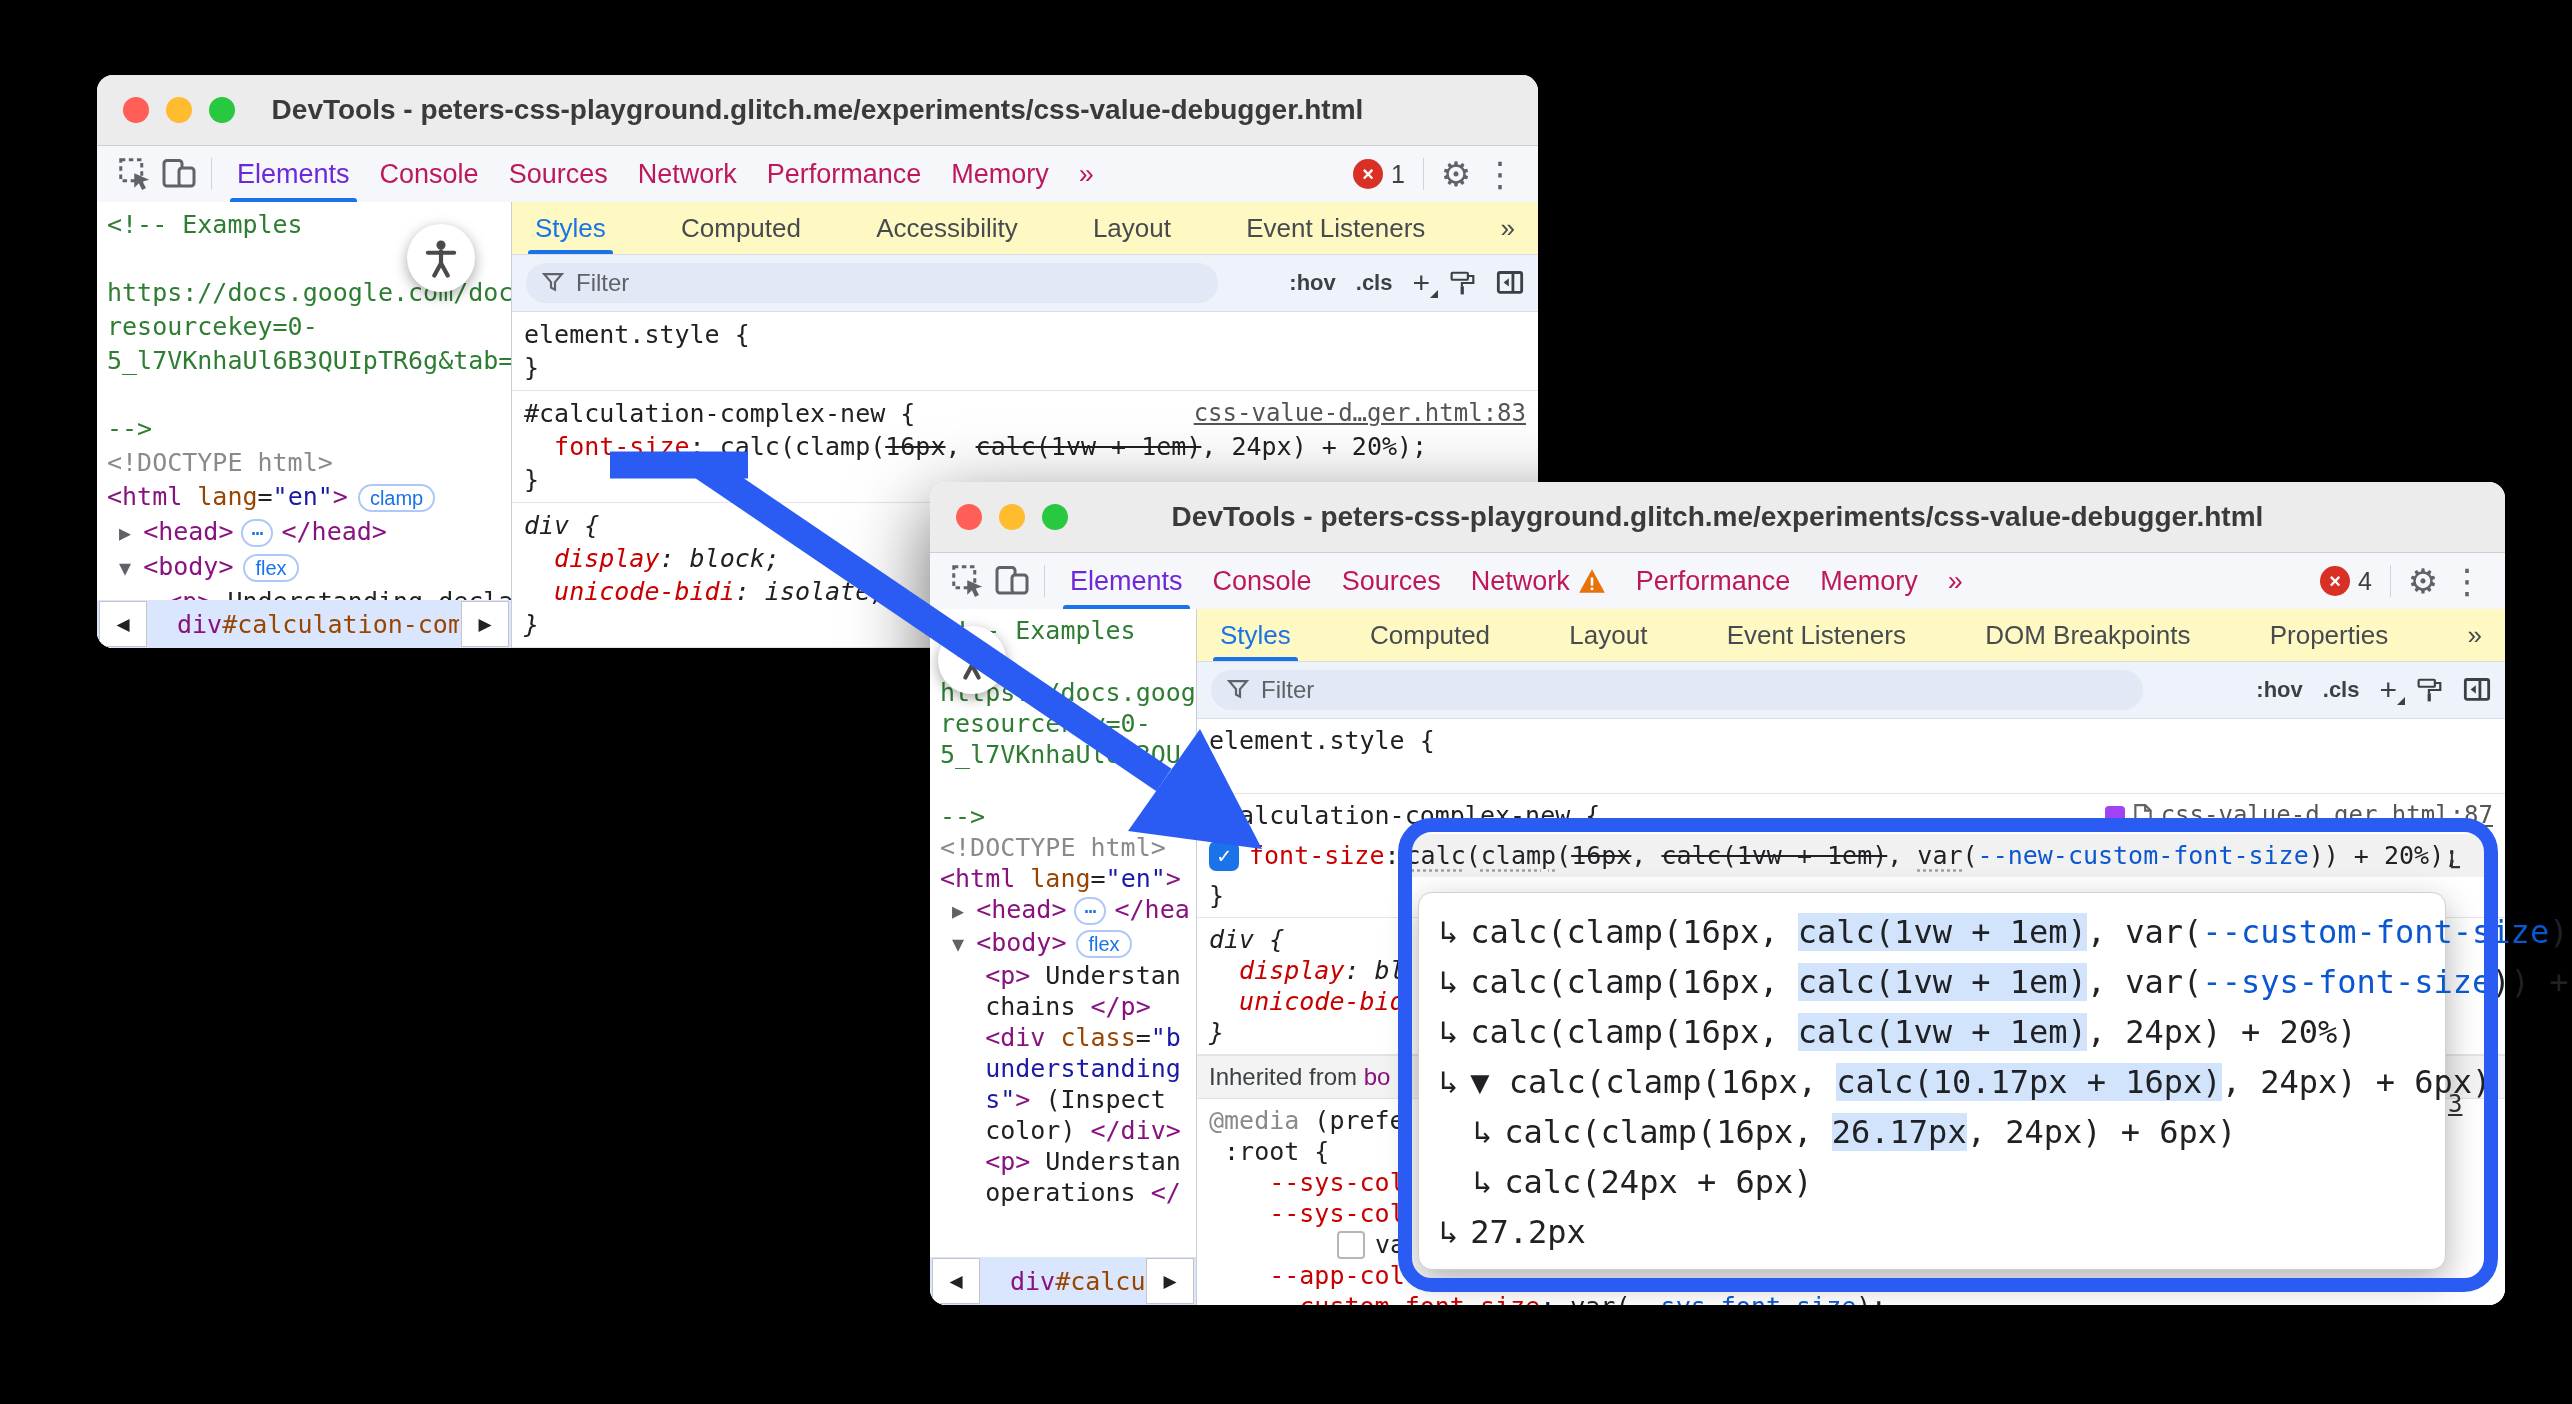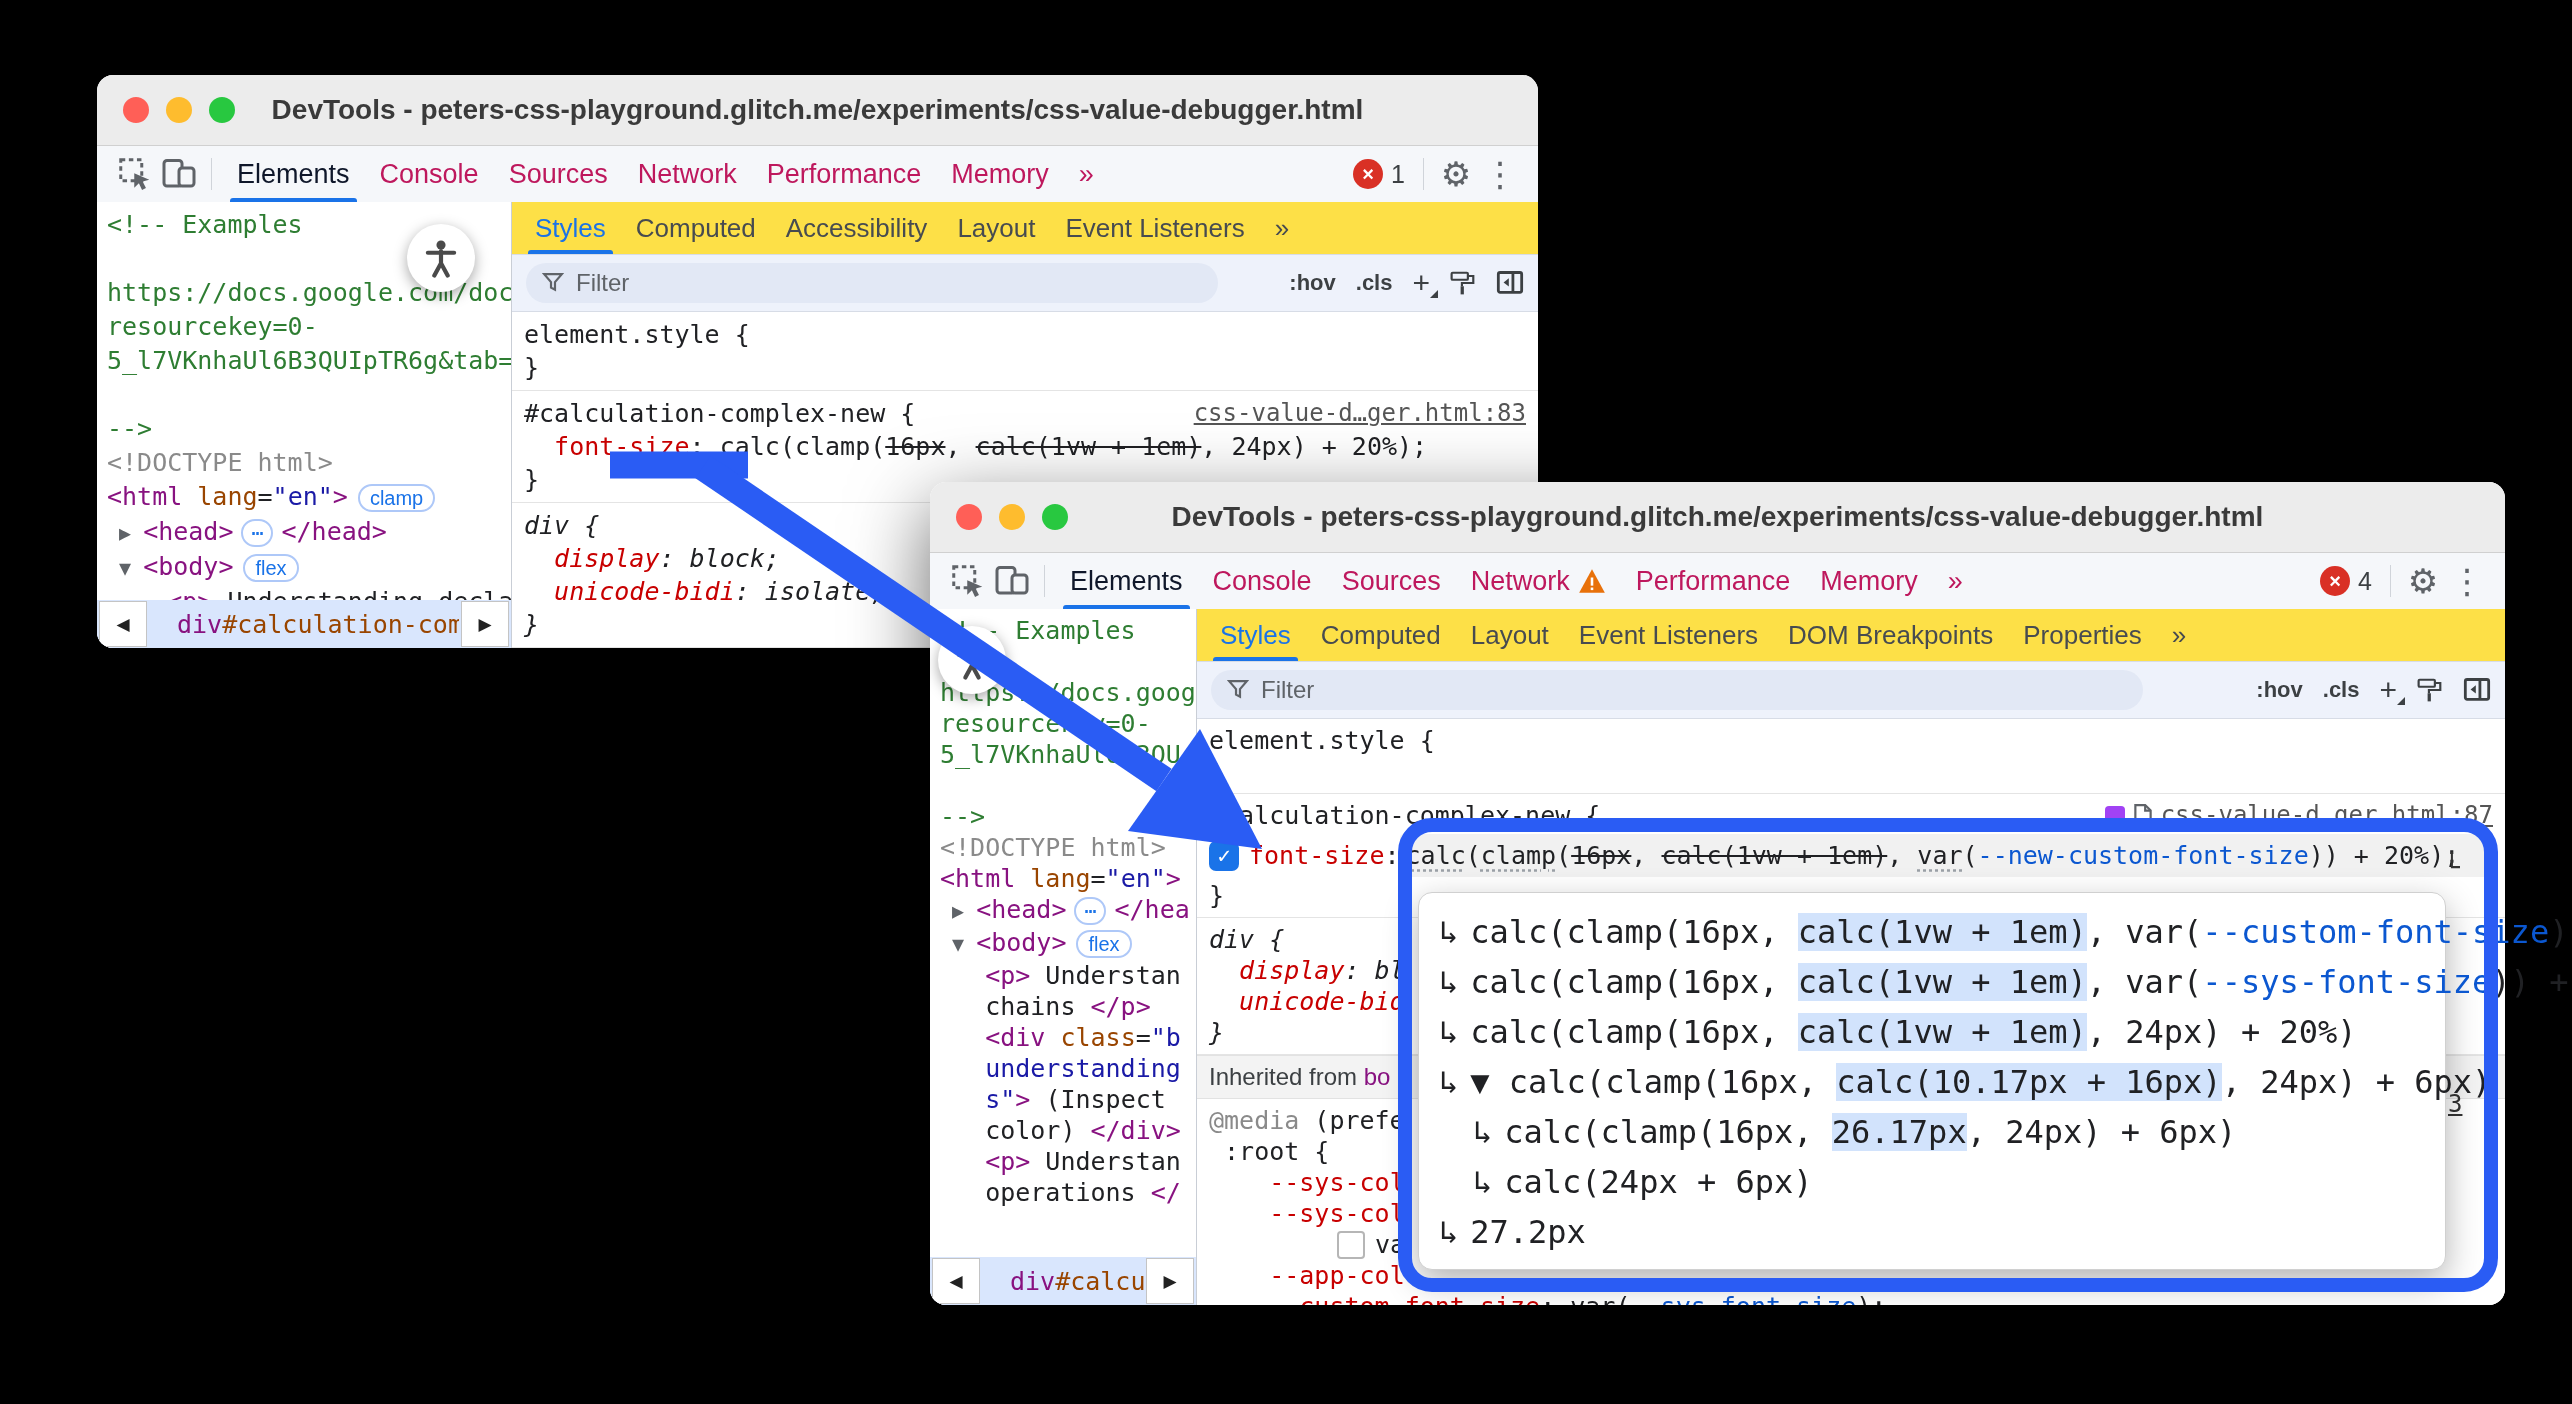--- a/index.html
+++ b/index.html
@@ -14,35 +14,35 @@
   .lights{position:absolute;left:26px;top:0;height:100%;display:flex;align-items:center;gap:17px;}
   .light{width:26px;height:26px;border-radius:50%;}
   .lr{background:#ff5f57;}.ly{background:#febc2e;}.lg{background:#28c840;}
   .title{font-weight:bold;font-size:28px;color:#3a3a3a;}
   .toolbar{height:56px;background:#f5f7fa;border-bottom:1px solid #d8dce2;display:flex;
     align-items:center;padding:0 16px;position:relative;}
   .tool-ic{width:44px;height:44px;display:flex;align-items:center;justify-content:center;}
   .vsep{width:1px;height:32px;background:#d0d4da;margin:0 10px;}
   .tabs{display:flex;height:100%;align-items:stretch;}
   .tab{font-size:27px;color:#be185d;padding:0 15px;display:flex;align-items:center;position:relative;}
-  .tab.sel{color:#0f172a;}
+  .tab.sel{color:#6d28d9;}
   .tabu{position:absolute;bottom:0;left:8px;right:8px;height:4px;background:#1a73e8;border-radius:3px 3px 0 0;}
   .spacer{flex:1;}
   .errbadge{display:flex;align-items:center;gap:8px;font-size:25px;color:#3c4043;margin-right:8px;}
   .errdot{width:30px;height:30px;border-radius:50%;background:#d93025;color:#fff;font-weight:bold;
     font-size:20px;display:flex;align-items:center;justify-content:center;}
   .glyph{color:#5f6368;font-size:34px;line-height:1;}
   .content{position:absolute;top:127px;bottom:0;left:0;right:0;display:flex;}
   .dompane{position:relative;background:#fff;overflow:hidden;flex:none;}
   #w1 .dompane{width:414px;}
   #w2 .dompane{width:266px;}
   .pdivider{width:1px;background:#c9ced6;}
   .stylespane{flex:1;display:flex;flex-direction:column;overflow:hidden;background:#fff;}
-  .subtabs{height:52px;background:#fde047;border-bottom:1px solid #d7dce6;display:flex;
-    align-items:stretch;padding:0 8px;flex:none;}
+  .subtabs{height:52px;background:#fef9c3;border-bottom:1px solid #d7dce6;display:flex;
+    align-items:stretch;padding:0 8px;flex:none;justify-content:space-between;}
   .stab{font-size:26px;color:#474b50;padding:0 15px;display:flex;align-items:center;position:relative;}
   .stab.sel{color:#1a73e8;}
   .filterrow{height:56px;background:#eef2fb;border-bottom:1px solid #d7dce6;display:flex;
     align-items:center;padding:0 14px;gap:20px;flex:none;}
   .fpill{height:40px;background:#e2e8f5;border-radius:22px;display:flex;align-items:center;gap:12px;
     padding:0 16px;color:#5f6368;font-size:24px;flex:none;}
   #w1 .fpill{width:660px;}
   #w2 .fpill{width:900px;}
   .ftxt{font-weight:bold;font-size:22px;color:#3c4043;}
   .pluswrap{position:relative;font-size:30px;color:#3c4043;}

